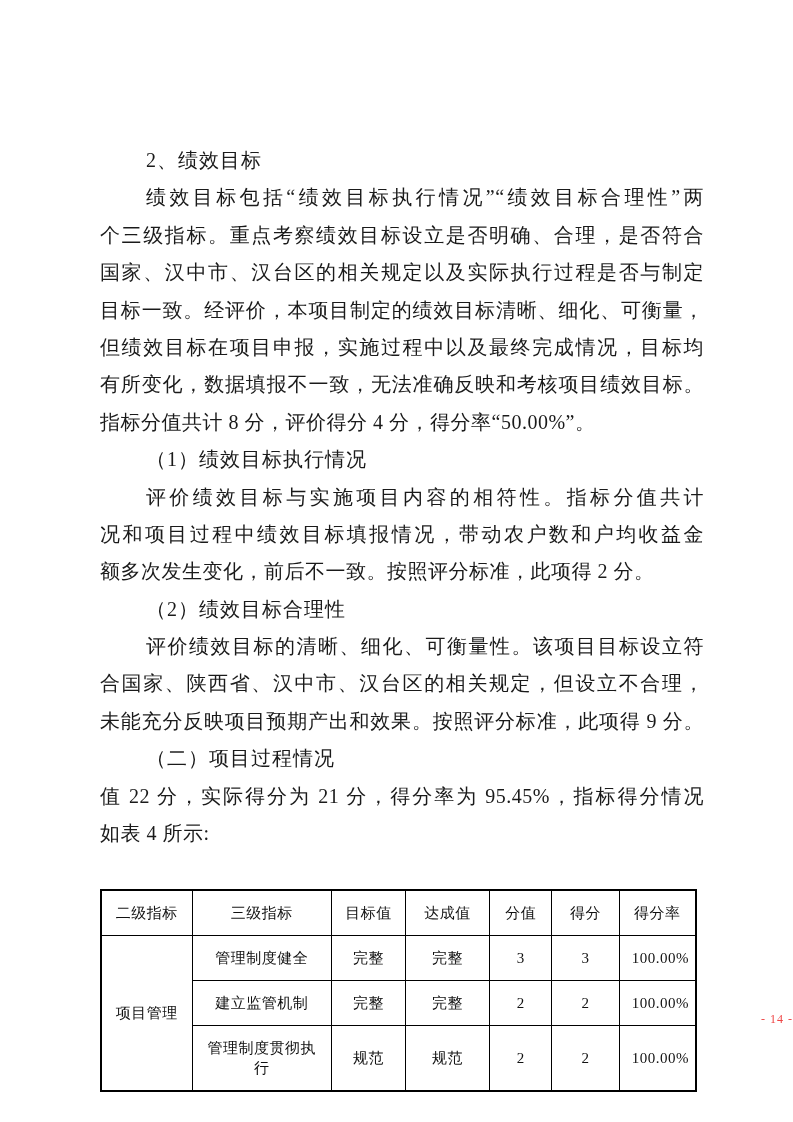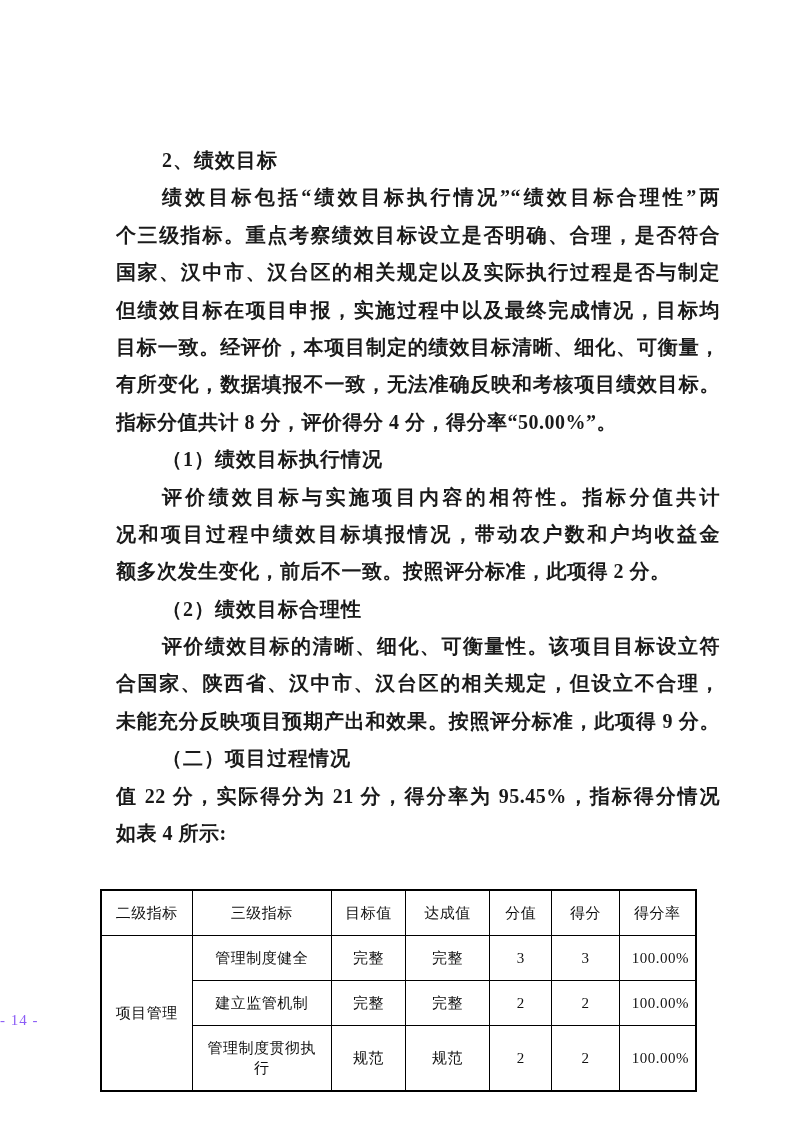--- a/index.html
+++ b/index.html
@@ -9,23 +9,22 @@
     position: relative;
     font-family: "Liberation Serif", "DejaVu Serif", serif;
     color: #1a1a1a;
     overflow: hidden;
   }
   .page { position: absolute; inset: 0; background: #ffffff; }
 
   
   .content {
     position: absolute;
-    left: 116px; top: 142px;
+    left: 100px; top: 142px;
     width: 604px;
-    font-weight: bold;
   }
   .line {
     font-size: 20px;
     line-height: 37.4px;
     height: 37.4px;
     overflow: hidden;
     text-align: justify;
     text-align-last: left;
     white-space: nowrap;
     letter-spacing: 0.5px;
@@ -55,38 +54,38 @@
     font-weight: normal;
     overflow: hidden;
     letter-spacing: 0.5px;
   }
 
   
   .page-number {
     position: absolute;
     top: 1012px; left: 0;
     width: 100%;
-    text-align: left;
-    font-size: 15px;
-    color: #8b5cf6;
+    text-align: right;
+    font-size: 12px;
+    color: #ef4444;
     letter-spacing: 1px;
   }
 </style>
 </head>
 <body>
 
 <div class="page">
 
   <main class="content">
     <div class="line indent heading">2、绩效目标</div>
     <div class="line indent fill">绩效目标包括“绩效目标执行情况”“绩效目标合理性”两</div>
     <div class="line fill">个三级指标。重点考察绩效目标设立是否明确、合理，是否符合</div>
     <div class="line fill">国家、汉中市、汉台区的相关规定以及实际执行过程是否与制定</div>
+    <div class="line fill">目标一致。经评价，本项目制定的绩效目标清晰、细化、可衡量，</div>
     <div class="line fill">但绩效目标在项目申报，实施过程中以及最终完成情况，目标均</div>
-    <div class="line fill">目标一致。经评价，本项目制定的绩效目标清晰、细化、可衡量，</div>
     <div class="line fill">有所变化，数据填报不一致，无法准确反映和考核项目绩效目标。</div>
     <div class="line">指标分值共计 8 分，评价得分 4 分，得分率“50.00%”。</div>
     <div class="line indent heading">（1）绩效目标执行情况</div>
     <div class="line indent fill">评价绩效目标与实施项目内容的相符性。指标分值共计</div>
     <div class="line fill">况和项目过程中绩效目标填报情况，带动农户数和户均收益金</div>
     <div class="line">额多次发生变化，前后不一致。按照评分标准，此项得 2 分。</div>
     <div class="line indent heading">（2）绩效目标合理性</div>
     <div class="line indent fill">评价绩效目标的清晰、细化、可衡量性。该项目目标设立符</div>
     <div class="line fill">合国家、陕西省、汉中市、汉台区的相关规定，但设立不合理，</div>
     <div class="line fill">未能充分反映项目预期产出和效果。按照评分标准，此项得 9 分。</div>

